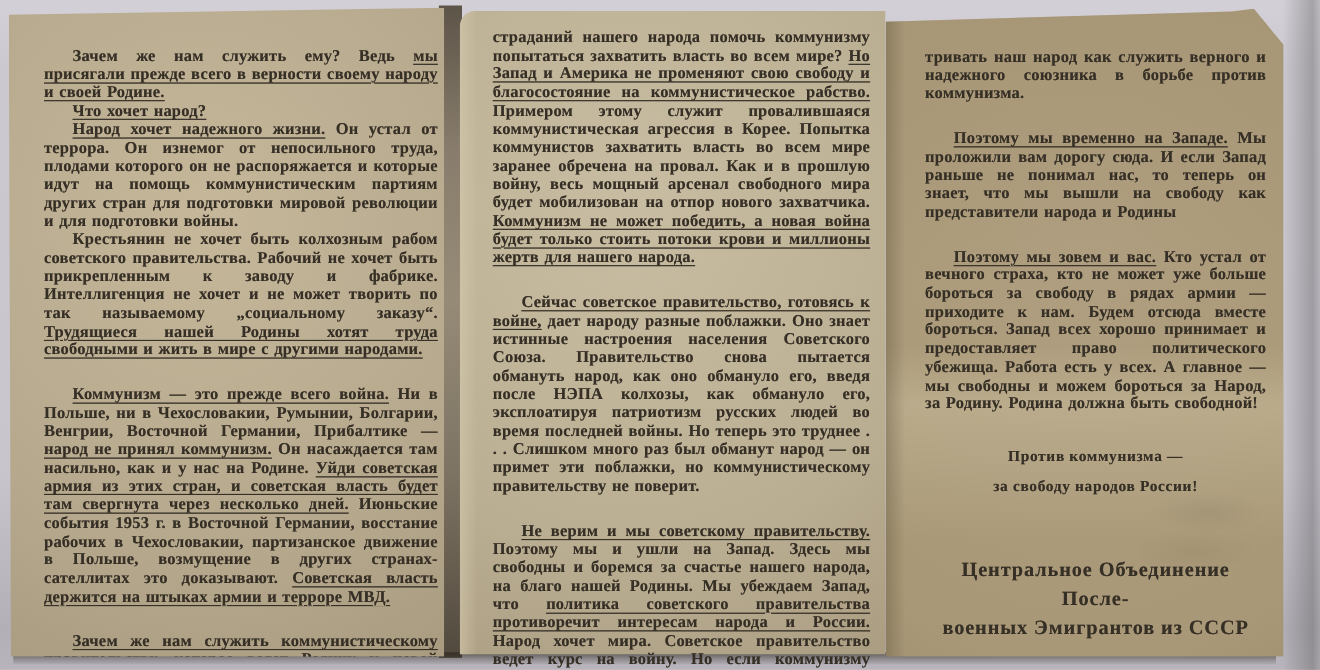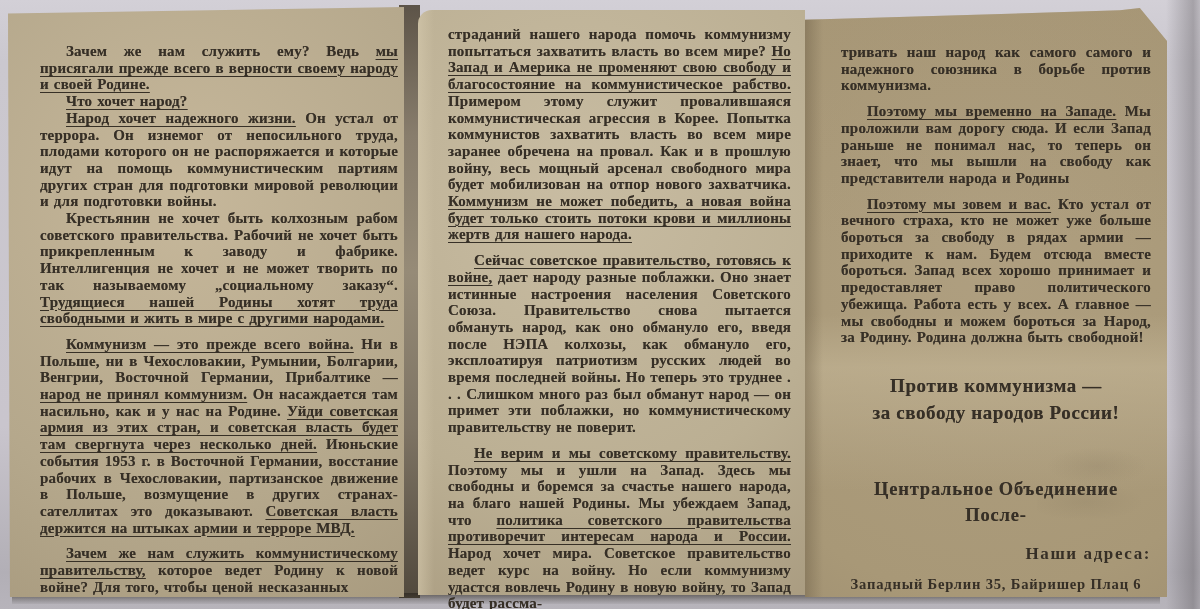--- a/index.html
+++ b/index.html
@@ -51,26 +51,26 @@
       radial-gradient(140% 100% at 50% 40%, #af9f80 0%, #a89877 60%, #97876a 100%);
     clip-path:polygon(0 2%,87% 0.4%,92.5% 0%,100% 5.6%,100% 100%,0 100%);
   }
   .para{
     margin:0;
     font-size:15px;line-height:16.7px;font-weight:bold;
     letter-spacing:0.2px;word-spacing:1px;
     text-align:justify;text-indent:26px;
     text-shadow:0 0 0.5px rgba(54,47,38,0.55);
   }
-  .para.gap{margin-top:9px;font-family:Liberation Serif, serif;}
+  .para.gap{margin-top:24px;font-family:Liberation Serif, serif;}
   .para.noindent{text-indent:0;}
   .u{text-decoration:underline;text-decoration-thickness:1.3px;text-underline-offset:2.5px;text-decoration-color:rgba(49,42,33,0.9);}
   .slogan{
     margin-top:26px;text-align:center;font-weight:bold;
-    font-size:19px;line-height:27px;letter-spacing:0.6px;
+    font-size:14px;line-height:27px;letter-spacing:0.6px;
     text-shadow:0 0 0.5px rgba(54,47,38,0.6);
   }
   .org{
     margin-top:50px;text-align:center;font-weight:bold;
     font-size:18.5px;line-height:26px;letter-spacing:0.8px;
     text-shadow:0 0 0.5px rgba(54,47,38,0.6);
   }
   .addr-head{
     margin-top:16px;text-align:right;font-weight:bold;
     font-size:17px;letter-spacing:1.6px;
@@ -103,28 +103,29 @@
     </div>
 
   <div class="panel panel-2">
       <p class="para noindent"><span class="">страданий нашего народа помочь коммунизму попытаться захватить власть во всем мире? </span><span class="u">Но Запад и Америка не променяют свою свободу и благосостояние на коммунистическое рабство.</span><span class=""> Примером этому служит провалившаяся коммунистическая агрессия в Корее. Попытка коммунистов захватить власть во всем мире заранее обречена на провал. Как и в прошлую войну, весь мощный арсенал свободного мира будет мобилизован на отпор нового захватчика. </span><span class="u">Коммунизм не может победить, а новая война будет только стоить потоки крови и миллионы жертв для нашего народа.</span></p>
       <p class="para gap"><span class="u">Сейчас советское правительство, готовясь к войне,</span><span class=""> дает народу разные поблажки. Оно знает истинные настроения населения Советского Союза. Правительство снова пытается обмануть народ, как оно обмануло его, введя после НЭПА колхозы, как обмануло его, эксплоатируя патриотизм русских людей во время последней войны. Но теперь это труднее . . .  Слишком много раз был обманут народ — он примет эти поблажки, но коммунистическому правительству не поверит.</span></p>
       <p class="para gap"><span class="u">Не верим и мы советскому правительству.</span><span class=""> Поэтому мы и ушли на Запад. Здесь мы свободны и боремся за счастье нашего народа, на благо нашей Родины. Мы убеждаем Запад, что </span><span class="u">политика советского правительства противоречит интересам народа и России.</span><span class=""> Народ хочет мира. Советское правительство ведет курс на войну. Но если коммунизму удастся вовлечь Родину в новую войну, то Запад будет рассма-</span></p>
     </div>
 
   <div class="panel panel-3">
     <div class="ghost"></div>
-  <p class="para noindent"><span class="">тривать наш народ как самого самого и надежного союзника в борьбе против коммунизма.</span></p>
+  <p class="para noindent"><span class="">тривать наш народ как служить верного и надежного союзника в борьбе против коммунизма.</span></p>
       <p class="para gap"><span class="u">Поэтому мы временно на Западе.</span><span class=""> Мы проложили вам дорогу сюда. И если Запад раньше не понимал нас, то теперь он знает, что мы вышли на свободу как представители народа и Родины</span></p>
       <p class="para gap"><span class="u">Поэтому мы зовем и вас.</span><span class=""> Кто устал от вечного страха, кто не может уже больше бороться за свободу в рядах армии — приходите к нам. Будем отсюда вместе бороться. Запад всех хорошо принимает и предоставляет право политического убежища. Работа есть у всех. А главное — мы свободны и можем бороться за Народ, за Родину. Родина должна быть свободной!</span></p>
       <div class="slogan">
         <div>Против коммунизма —</div>
         <div>за свободу народов России!</div>
       </div>
       <div class="org">
         <div>Центральное Объединение После-</div>
+        <div>военных Эмигрантов из СССР</div>
       </div>
       <div class="addr-head">Наши адреса:</div>
       <div class="addr">
         <div class="line">Западный Берлин 35, Байришер Плац 6</div>
       </div>
     </div>
 </div>
 
 </body></html>

